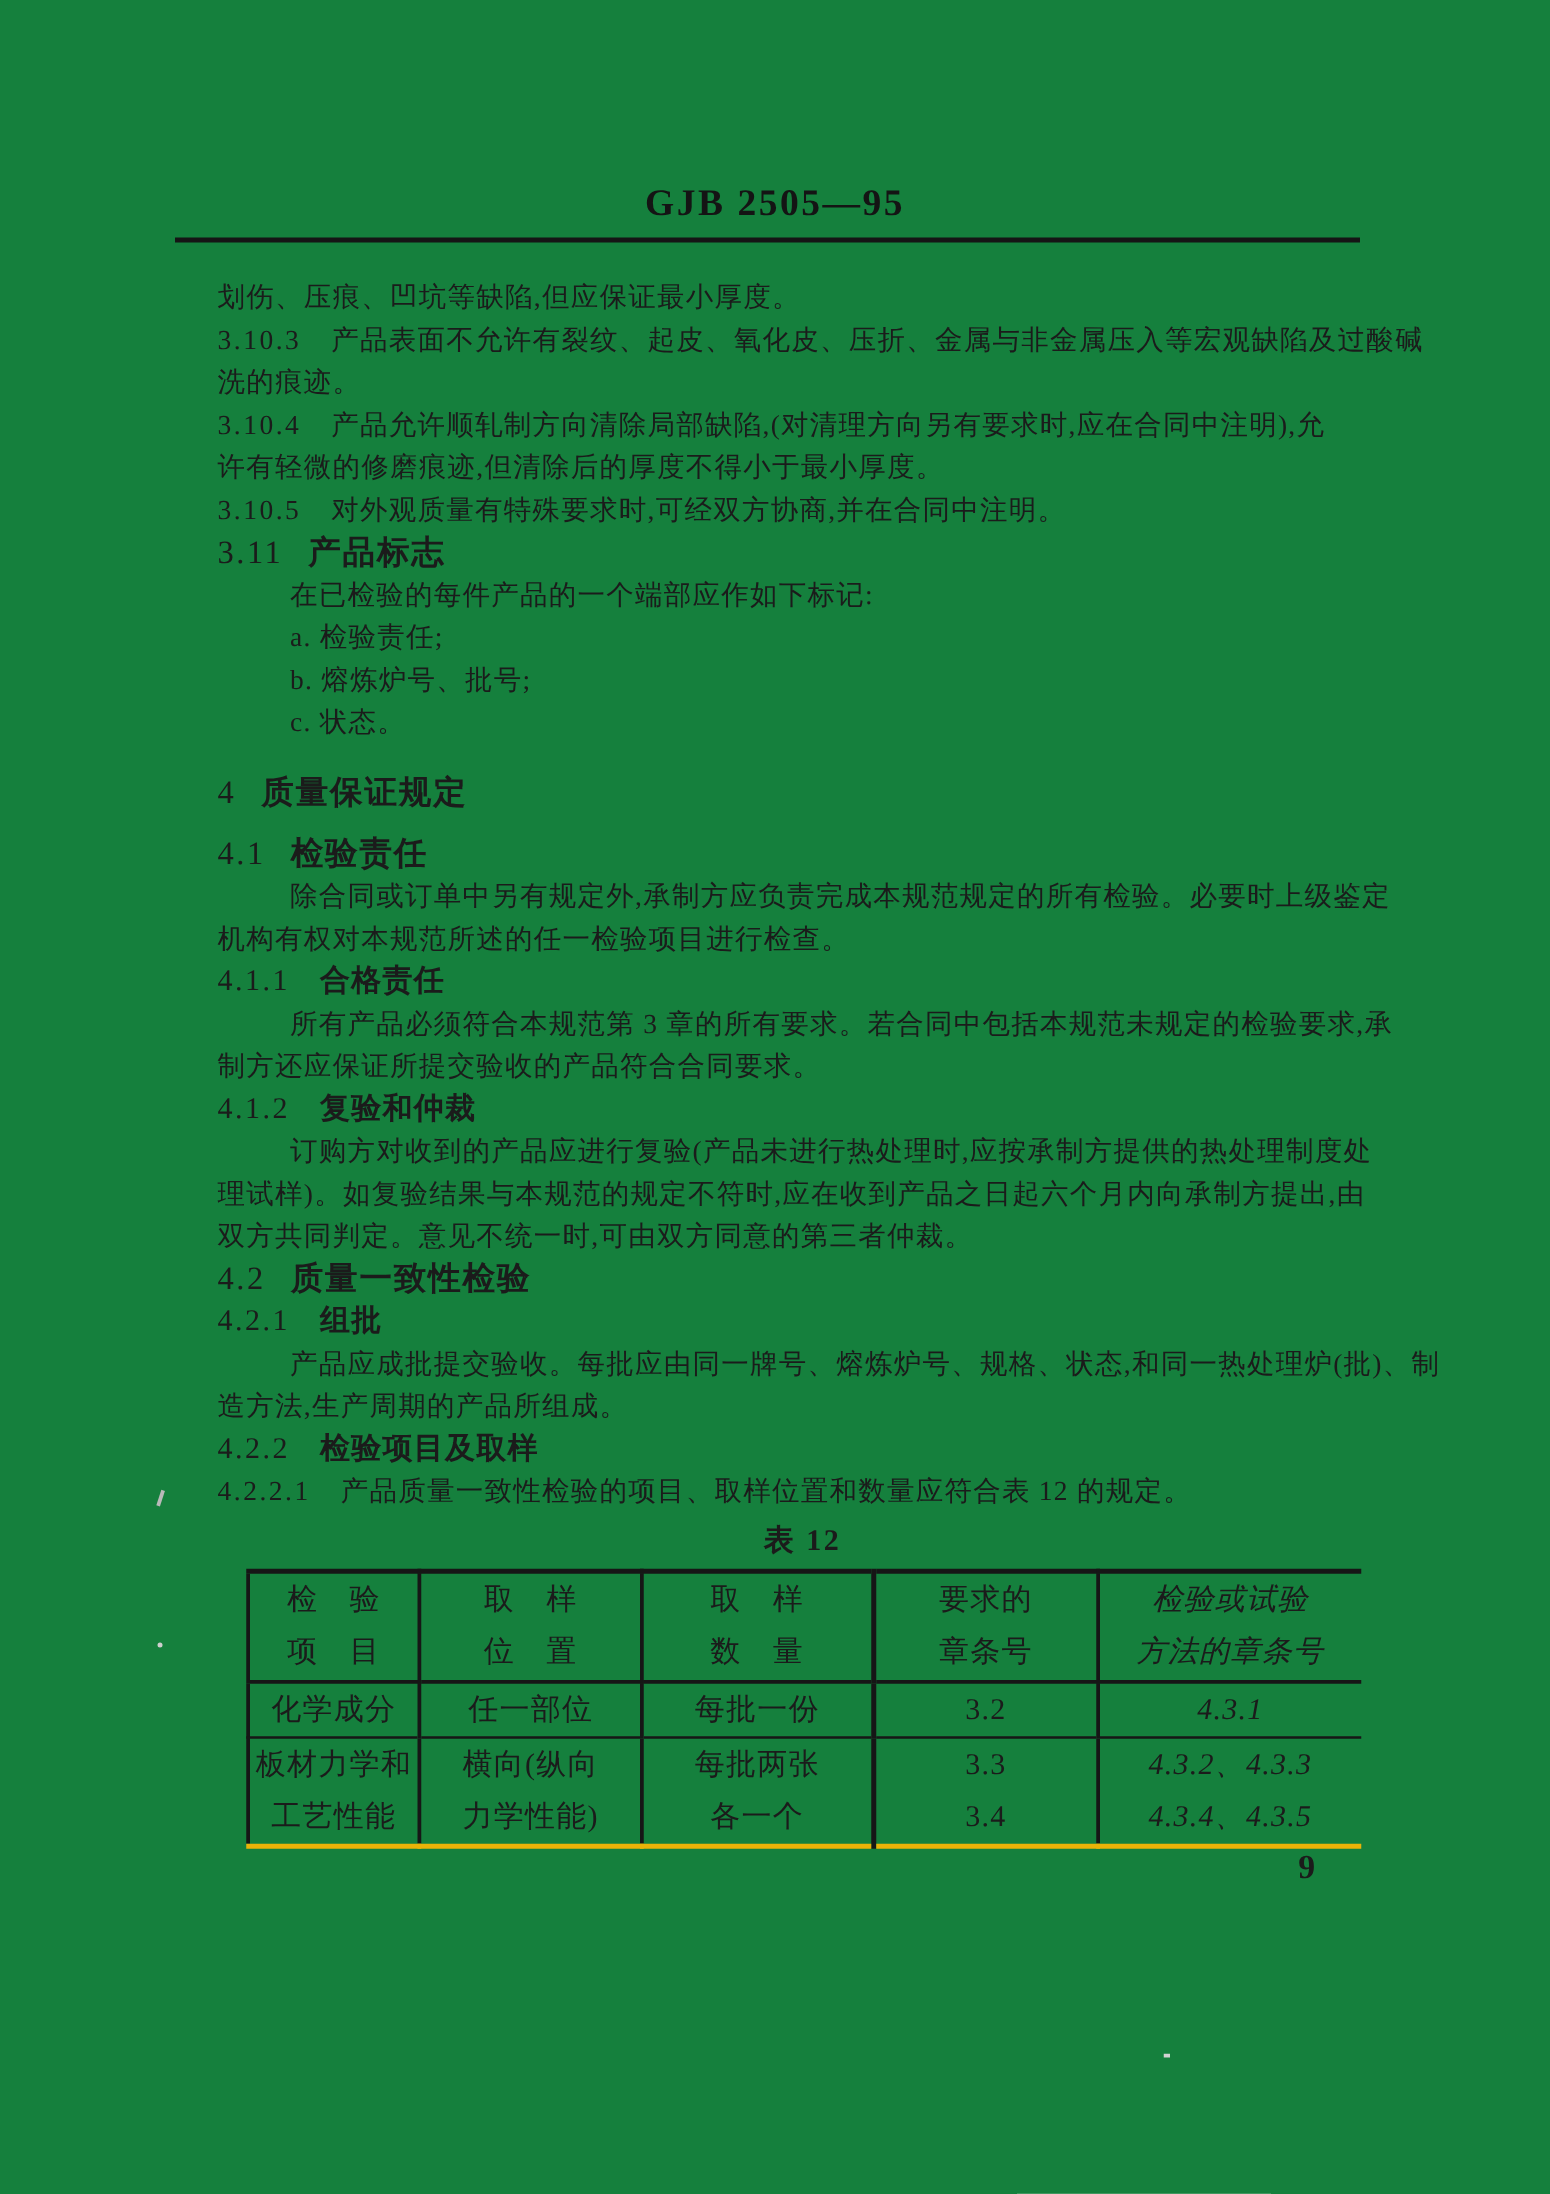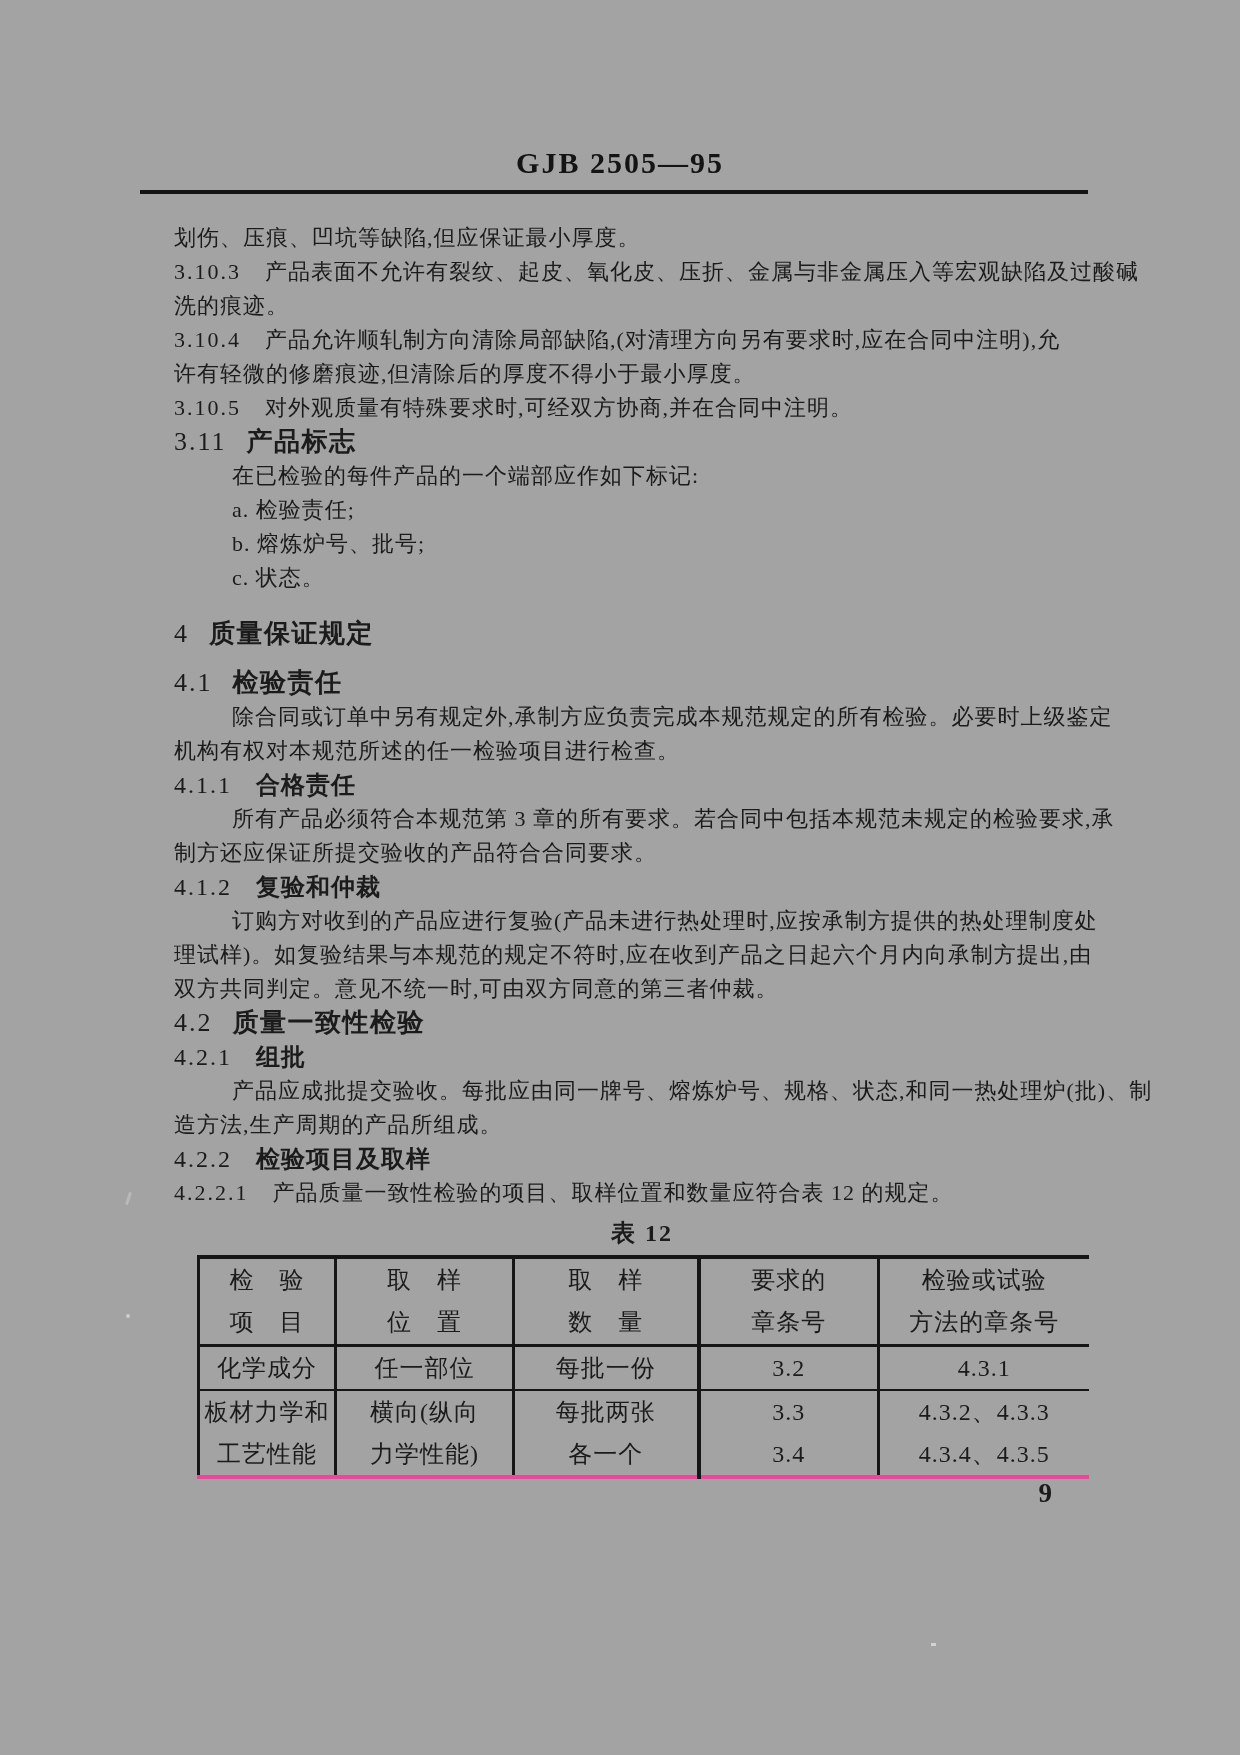--- a/index.html
+++ b/index.html
@@ -5,21 +5,21 @@
   * { box-sizing: border-box; }
   html, body { margin: 0; padding: 0; }
   body {
     width: 1240px; height: 1755px;
     background: #ffffff;
     font-family: "Liberation Serif", "DejaVu Serif", serif;
   }
   .page {
     position: relative;
     width: 1240px; height: 1755px;
-    background: #a3a3a3;
+    background: #15803d;
     color: #1b1b1b;
     overflow: hidden;
   }
   .std-code {
     position: absolute; top: 146px; left: 0; width: 100%;
     text-align: center;
     font-size: 30px; font-weight: bold; letter-spacing: 2px;
     color: #141414;
   }
   .rule {
@@ -44,30 +44,30 @@
   .h1 .num, .h2 .num { margin-right: 20px; }
   .table-caption {
     margin: 6px 0 0 23px; width: 890px;
     height: 34px; line-height: 34px;
     text-align: center; font-size: 24px; letter-spacing: 2px; font-weight: bold;
   }
   table.spec {
     border-collapse: collapse; table-layout: fixed;
     margin: 5px 0 0 23px; width: 890px;
     border-top: 4px solid #161616;
-    border-bottom: 4px solid #ec4899;
+    border-bottom: 4px solid #eab308;
     border-left: 3px solid #161616;
   }
   table.spec th, table.spec td {
     border-right: 3px solid #161616;
     text-align: center; vertical-align: middle;
     font-weight: normal; font-size: 24px; letter-spacing: 1px;
     padding: 0;
   }
-  table.spec th:last-child, table.spec td:last-child { border-right: none; }
+  table.spec th:last-child, table.spec td:last-child { border-right: none; font-style: italic; }
   table.spec th.thick, table.spec td.thick { border-right-width: 4px; }
   table.spec thead th { border-bottom: 3px solid #161616; height: 88px; }
   table.spec tr.r1 td { border-bottom: 2px solid #161616; height: 44px; text-align: center; }
   table.spec tr.r2 td { height: 84px; }
   .hl { line-height: 42px; height: 42px; }
   .cl { line-height: 42px; height: 42px; }
   .pagenum {
     position: absolute; top: 1478px; left: 0; width: 1052px;
     text-align: right;
     font-size: 27px; font-weight: bold; letter-spacing: 0;

